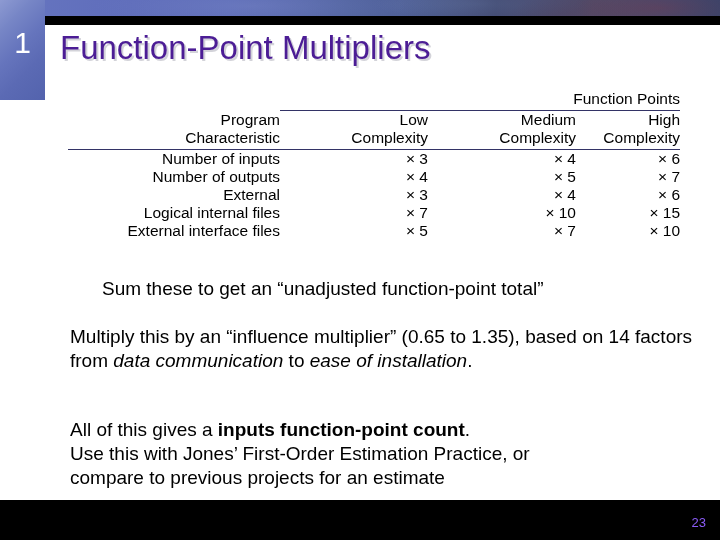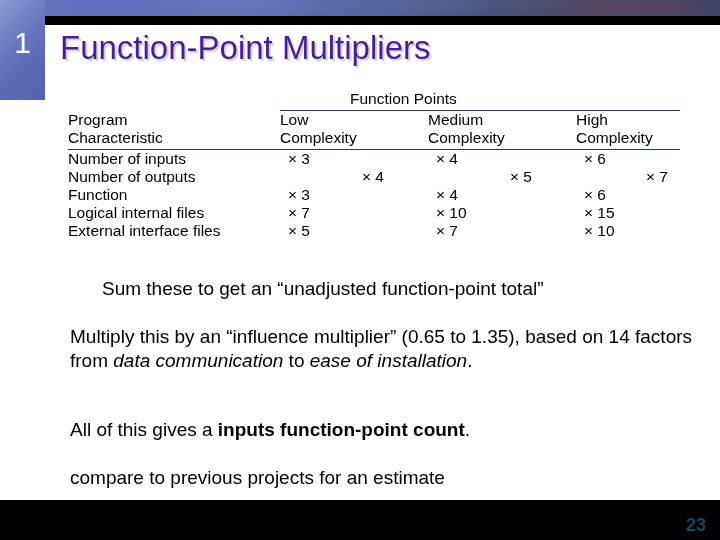--- a/index.html
+++ b/index.html
@@ -78,21 +78,21 @@
 
   
   #table-area {
     position: absolute;
     left: 68px; top: 90px;
     width: 612px;
     font-size: 15.5px;
     color: #000000;
   }
   .tbl { border-collapse: collapse; width: 612px; table-layout: fixed; }
-  .tbl td { padding: 0; vertical-align: top; line-height: 18px; }
+  .tbl td { padding: 0; vertical-align: top; line-height: 18px; text-align: right; }
 
   .col-label  { width: 212px; }
   .col-low    { width: 148px; }
   .col-med    { width: 148px; }
   .col-high   { width: 104px; }
 
   .fp-span {
     text-align: left;
     padding-left: 70px !important;
     font-size: 15.5px;
@@ -126,23 +126,23 @@
   
   #footer-bar {
     position: absolute;
     left: 0; top: 500px;
     width: 720px; height: 40px;
     background: #000000;
   }
   #footer-page {
     position: absolute;
     right: 14px; top: 515px;
-    color: #0c4a6e;
-    font-size: 18px;
-    font-weight: bold;
+    color: #8b5cf6;
+    font-size: 13px;
+    font-weight: normal;
   }
 </style>
 </head>
 <body>
 
 <div id="banner">
   <div id="banner-dark-sweep"></div>
 </div>
 
 <div id="top-black-bar"></div>
@@ -196,21 +196,21 @@
         <td class="val-cell indent-val">× 4</td>
         <td class="val-cell indent-val">× 6</td>
       </tr>
       <tr>
         <td>Number of outputs</td>
         <td class="val-cell offset-val">× 4</td>
         <td class="val-cell offset-val">× 5</td>
         <td class="val-cell offset-val-high">× 7</td>
       </tr>
       <tr>
-        <td>Function</td>
+        <td>External</td>
         <td class="val-cell indent-val">× 3</td>
         <td class="val-cell indent-val">× 4</td>
         <td class="val-cell indent-val">× 6</td>
       </tr>
       <tr>
         <td>Logical internal files</td>
         <td class="val-cell indent-val">× 7</td>
         <td class="val-cell indent-val">× 10</td>
         <td class="val-cell indent-val">× 15</td>
       </tr>
@@ -225,18 +225,18 @@
 </div>
 
 <div class="para" id="para1">Sum these to get an “unadjusted function-point total”</div>
 
 <div class="para" id="para2">
   <span>Multiply this by an “influence multiplier” (0.65 to 1.35), based on 14 factors from </span><i>data communication</i><span> to </span><i>ease of installation</i><span>.</span>
 </div>
 
 <div class="para" id="para3">
   <span>All of this gives a </span><b>inputs function-point count</b><span>.</span><br>
-  <br>
+  <span>Use this with Jones’ First-Order Estimation Practice, or</span><br>
   <span>compare to previous projects for an estimate</span>
 </div>
 
 <div id="footer-bar"></div>
 <div id="footer-page">23</div>
 
 </body></html>

